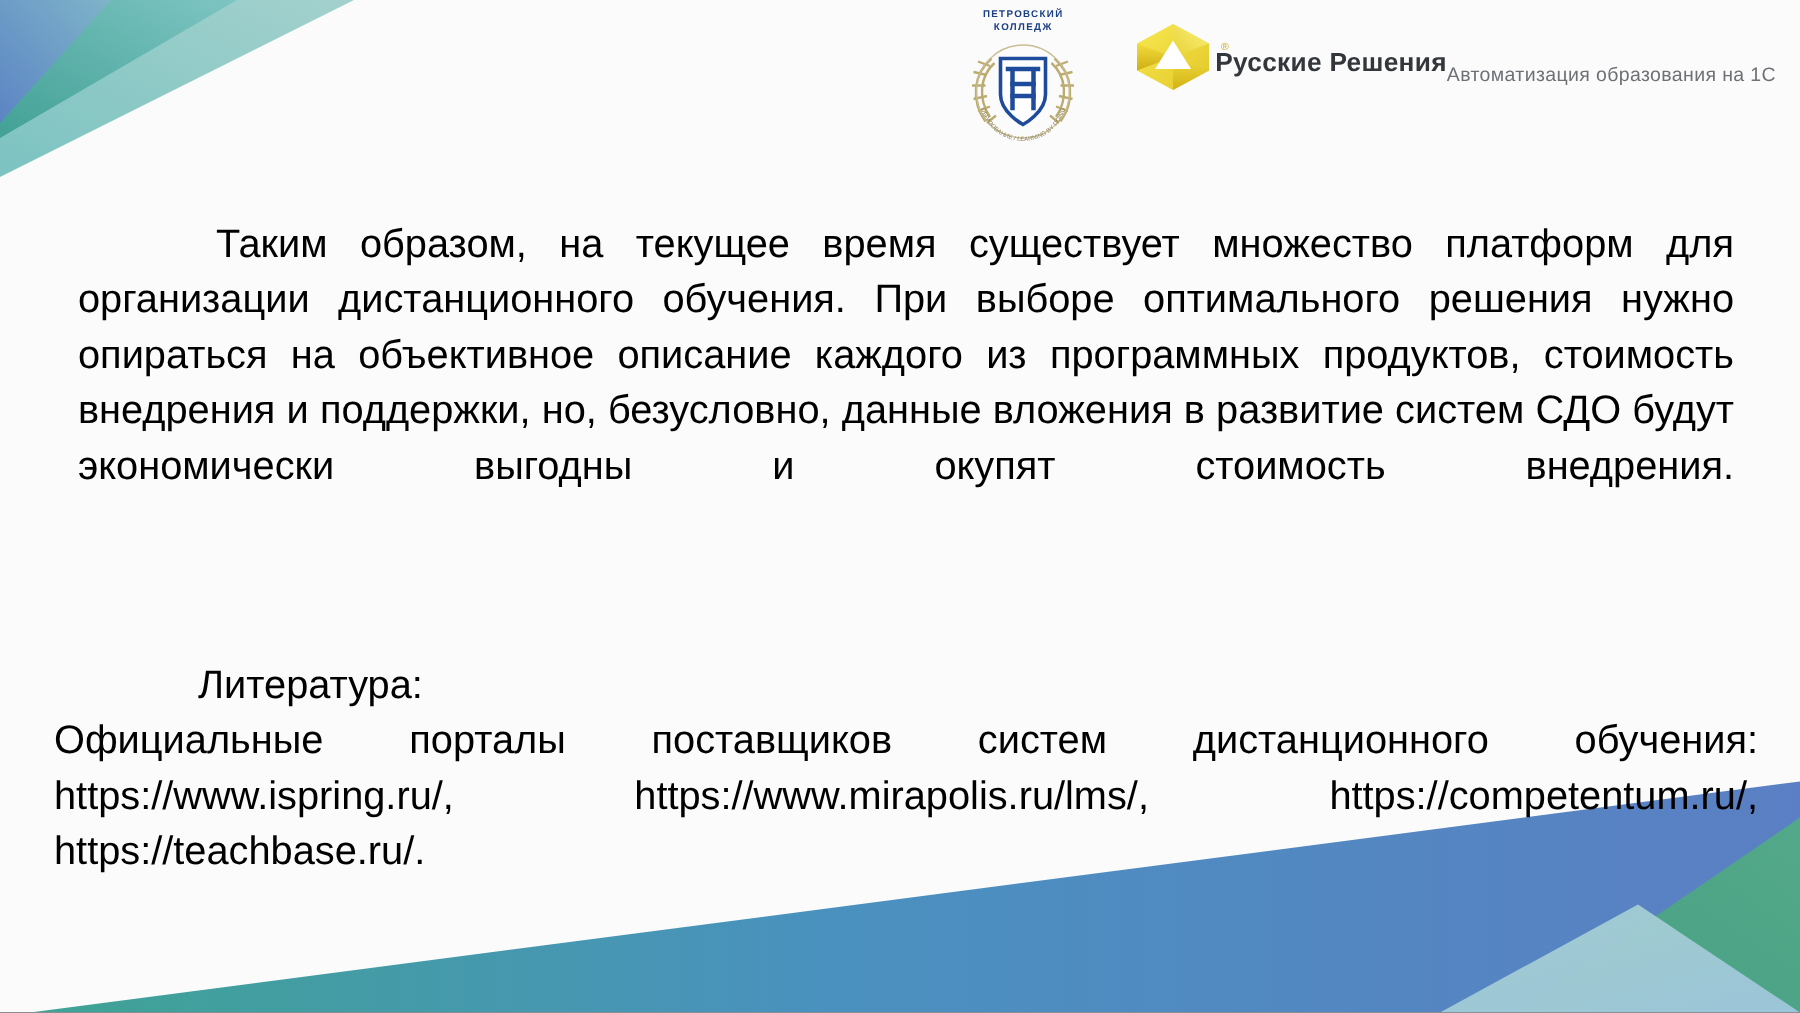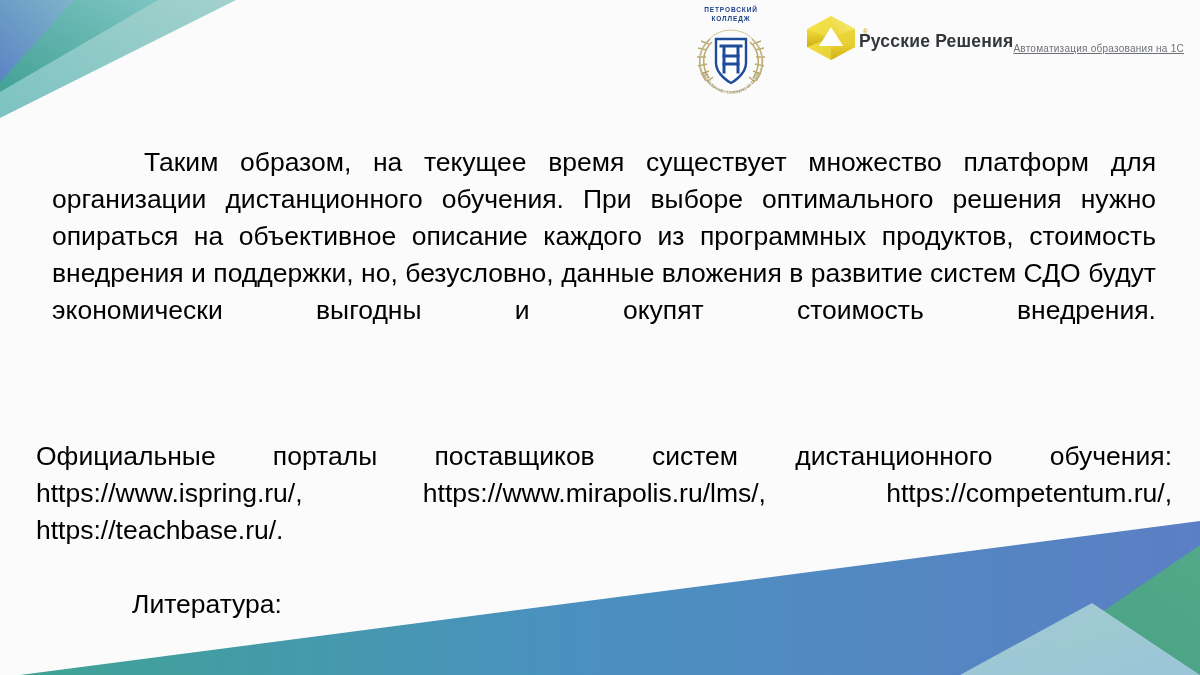--- a/index.html
+++ b/index.html
@@ -58,25 +58,24 @@
   }
   #logo-rr .rr-name {
     font-size: 17.5px;
     font-weight: bold;
     color: #33373b;
     letter-spacing: 0.2px;
     line-height: 1;
     margin-top: 3px;
   }
   #logo-rr .rr-tagline {
-    font-size: 10px;
+    font-size: 13px;
     color: #6d7176;
     letter-spacing: 0.25px;
     margin-top: 17px;
-    text-decoration: underline;
   }
   #logo-rr .rr-mark-wrap { position: relative; }
   #logo-rr .rr-reg {
     position: absolute;
     right: -9px;
     top: 14px;
     font-size: 7px;
     color: #c8a418;
   }
 
@@ -236,19 +235,19 @@
       <div class="rr-tagline">Автоматизация образования на 1С</div>
     </div>
 
   </div>
 
   <div id="content">
 
     <p class="para"><span class="indent"></span><span>Таким образом, на текущее время существует множество платформ для организации дистанционного обучения. При выборе оптимального решения нужно опираться на объективное описание каждого из программных продуктов, стоимость внедрения и поддержки, но, безусловно, данные вложения в развитие систем СДО будут экономически выгодны и окупят стоимость внедрения.</span></p>
 
     <div id="literature-block">
+      <p id="literature-heading"><span class="indent"></span><span>Литература:</span></p>
       <p id="refs-paragraph">Официальные порталы поставщиков систем дистанционного обучения: https://www.ispring.ru/, https://www.mirapolis.ru/lms/, https://competentum.ru/, https://teachbase.ru/.</p>
-      <p id="literature-heading"><span class="indent"></span><span>Литература:</span></p>
     </div>
 
   </div>
 
 </div>
 
 </body></html>

